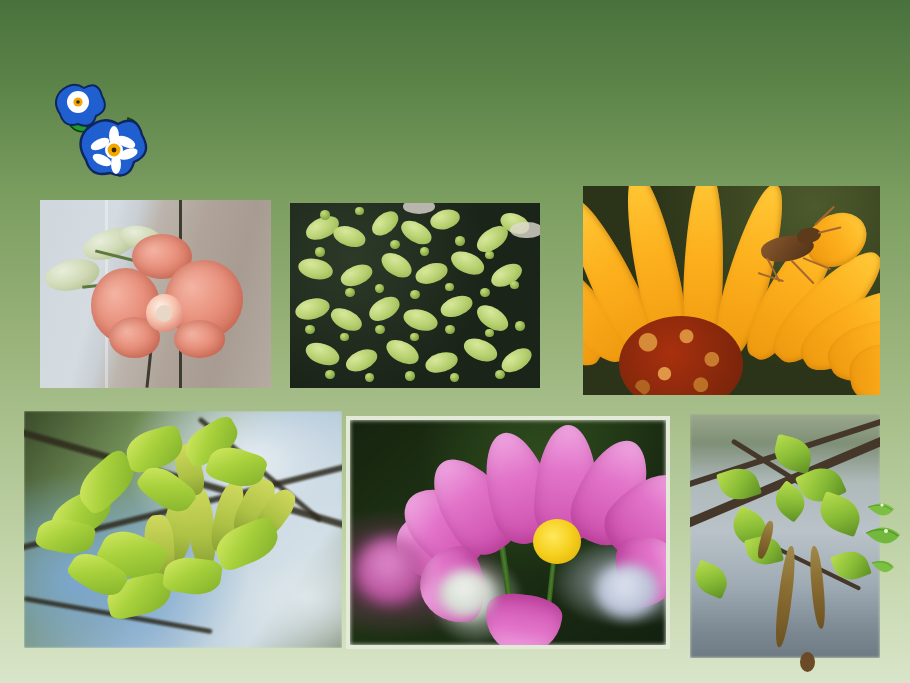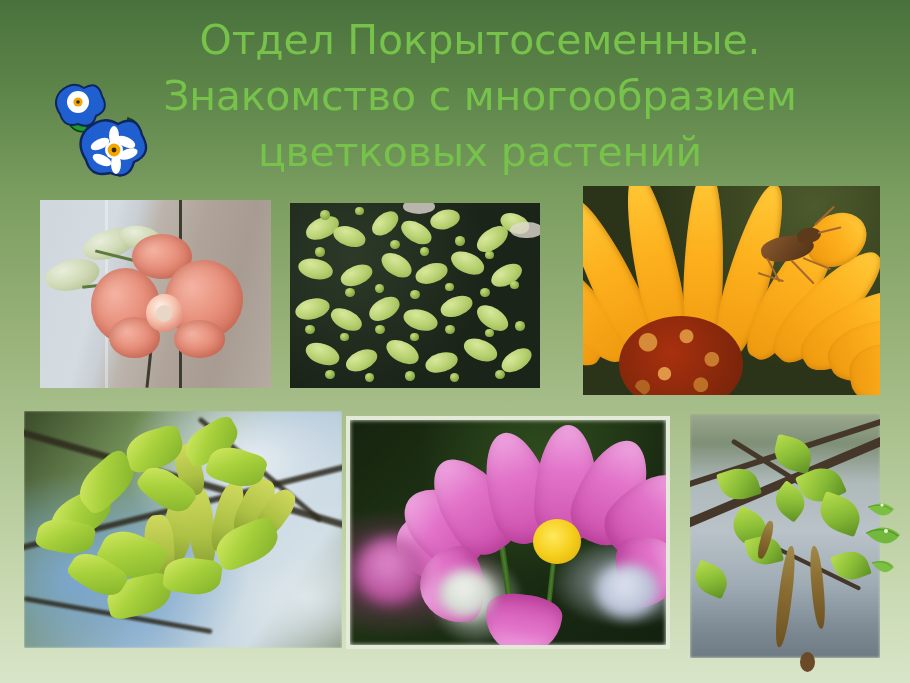--- a/index.html
+++ b/index.html
@@ -265,25 +265,20 @@
     width: 44px;
     height: 100px;
     z-index: 7;
   }
 </style>
 </head>
 <body>
 
 <div id="slide">
 
-  <div id="title-block">
-    <div class="title-line">Отдел Покрытосеменные.</div>
-    <div class="title-line">Знакомство с многообразием</div>
-    <div class="title-line">цветковых растений</div>
-  </div>
 
   <svg id="flower-clipart" viewBox="0 0 110 108">
 
     <path d="M40 40 L60 62" stroke="#1a7a24" stroke-width="3" fill="none"></path>
     <path d="M72 62 L92 52" stroke="#1a7a24" stroke-width="3" fill="none"></path>
 
     <path d="M30 48 q14 -2 22 8 q-14 6 -22 -8 z" fill="#1f9a2c" stroke="#0d3f12" stroke-width="1.6"></path>
     <path d="M90 44 q12 4 12 16 q-14 0 -12 -16 z" fill="#1f9a2c" stroke="#0d3f12" stroke-width="1.6"></path>
     <path d="M76 84 q10 6 6 18 q-12 -4 -6 -18 z" fill="#1f9a2c" stroke="#0d3f12" stroke-width="1.6"></path>
 

